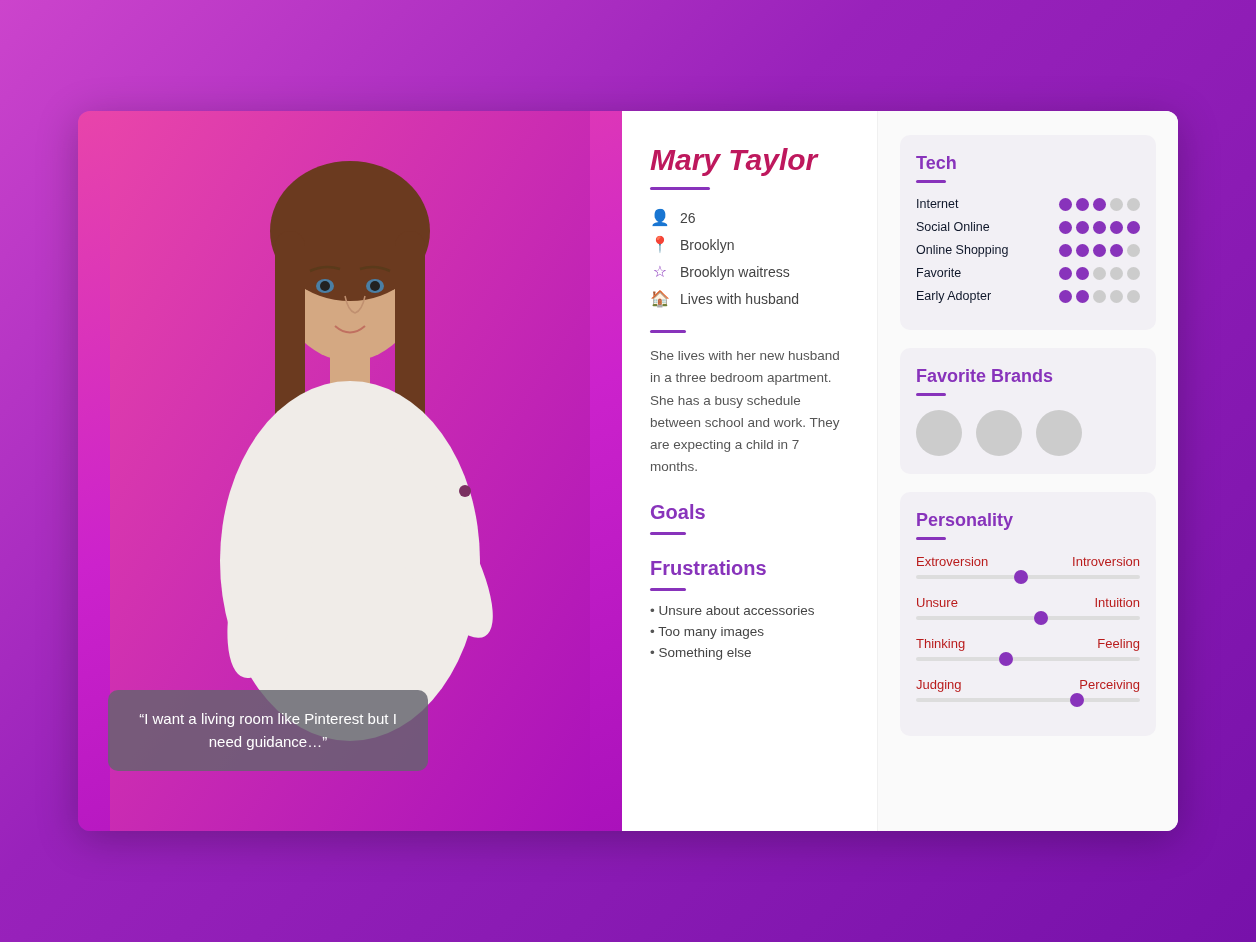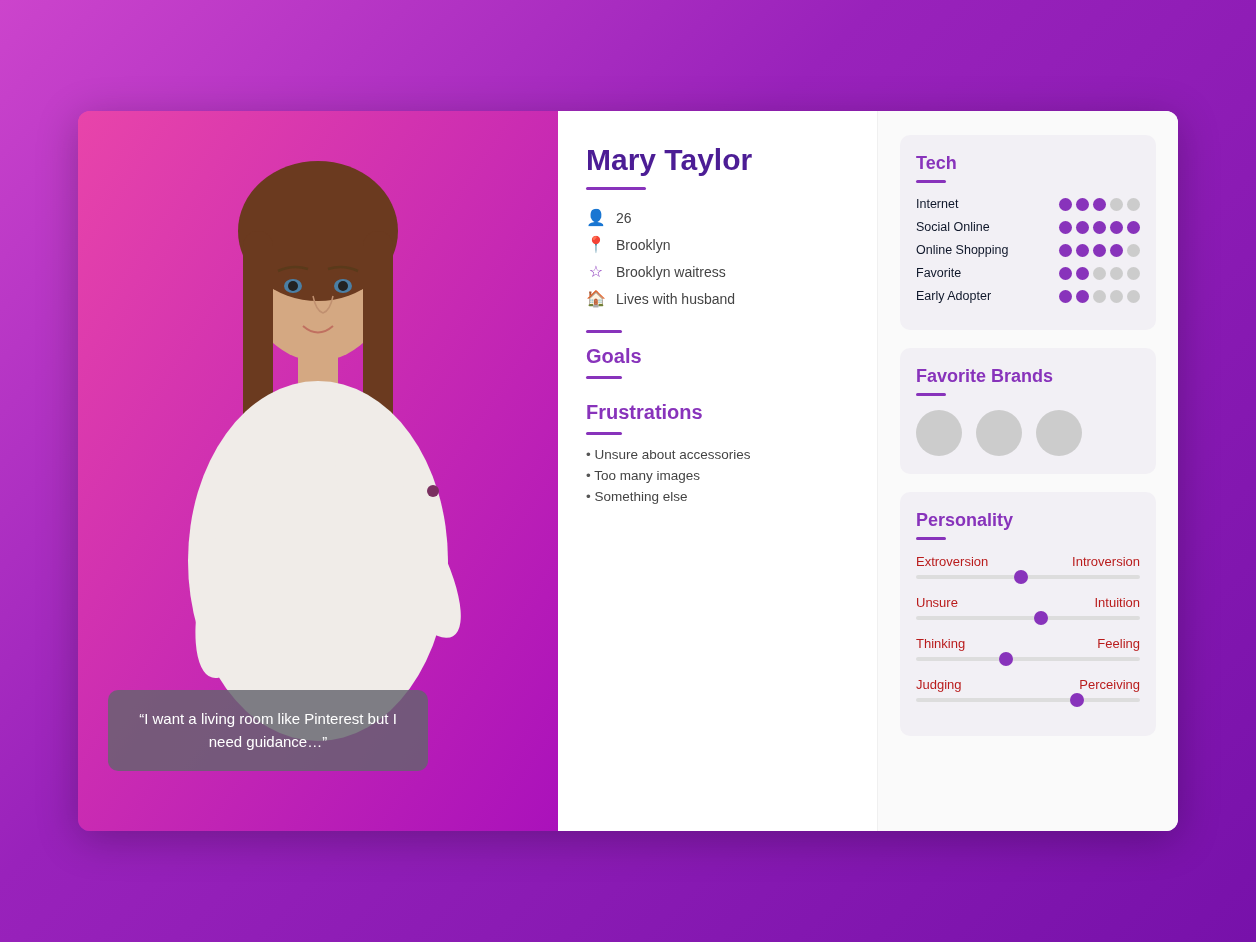--- a/index.html
+++ b/index.html
@@ -14,21 +14,21 @@
     }
     .card {
       display: flex;
       width: 1100px;
       height: 720px;
       border-radius: 12px;
       overflow: hidden;
       box-shadow: 0 8px 40px rgba(0,0,0,0.25);
     }
     .photo-section {
-      width: 480px;
+      width: 544px;
       background: linear-gradient(160deg, #e844aa 0%, #cc22cc 50%, #aa11bb 100%);
       position: relative;
       flex-shrink: 0;
       overflow: hidden;
     }
     .quote-box {
       position: absolute;
       bottom: 60px;
       left: 30px;
       background: rgba(100,100,110,0.82);
@@ -56,22 +56,23 @@
       border-right: 1px solid #f0f0f0;
     }
     .side-col {
       width: 300px;
       padding: 24px 22px;
       background: #fafafa;
     }
     .profile-name {
       font-size: 30px;
       font-weight: 700;
-      color: #4c1d95;
+      color: #be185d;
       margin-bottom: 10px;
+      font-style: italic;
     }
     .name-underline {
       width: 60px;
       height: 3px;
       background: #8833bb;
       margin-bottom: 18px;
       border-radius: 2px;
     }
     .info-list {
       list-style: none;
@@ -274,20 +275,21 @@
           <span class="info-icon">☆</span>
           <span>Brooklyn waitress</span>
         </li>
         <li>
           <span class="info-icon">🏠</span>
           <span>Lives with husband</span>
         </li>
       </ul>
 
       <div class="section-underline"></div>
+      <p class="bio-text">She lives with her new husband in a three bedroom apartment. She has a busy schedule between school and work. They are expecting a child in 7 months.</p>
 
       <div class="section-title">Goals</div>
       <div class="section-underline"></div>
 
       <div style="margin-top:22px;">
         <div class="section-title">Frustrations</div>
         <div class="section-underline"></div>
         <ul class="frustrations-list">
           <li>Unsure about accessories</li>
           <li>Too many images</li>

